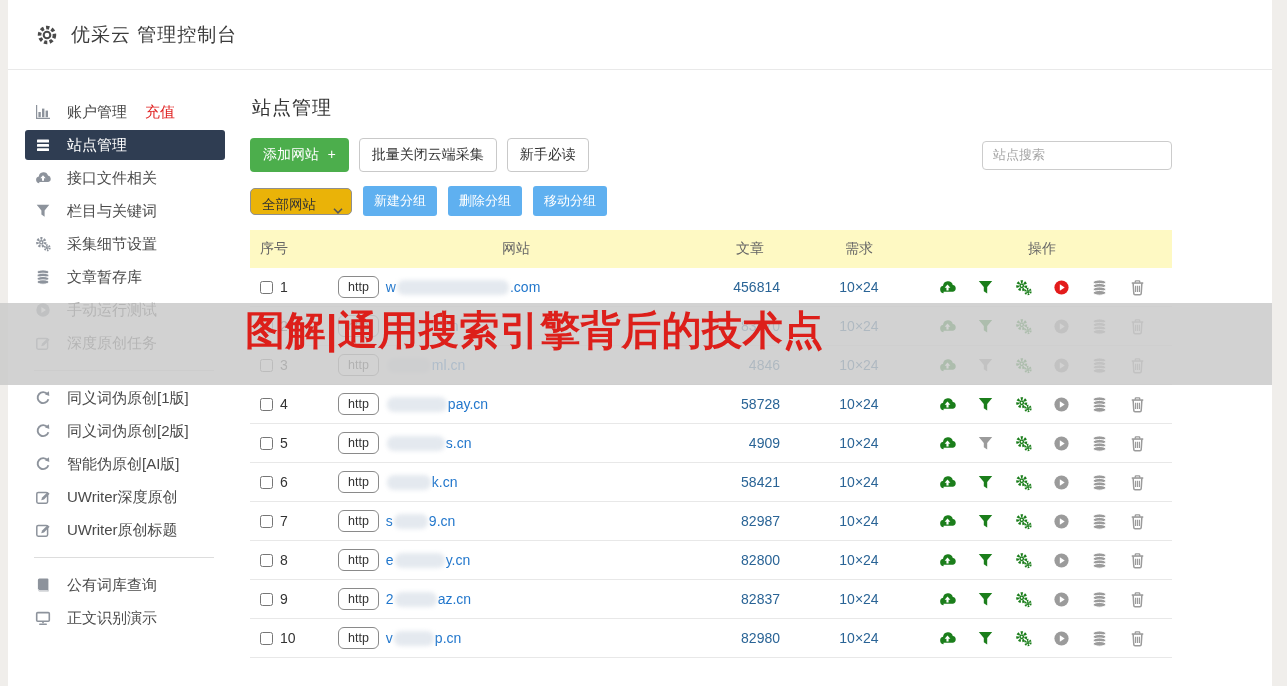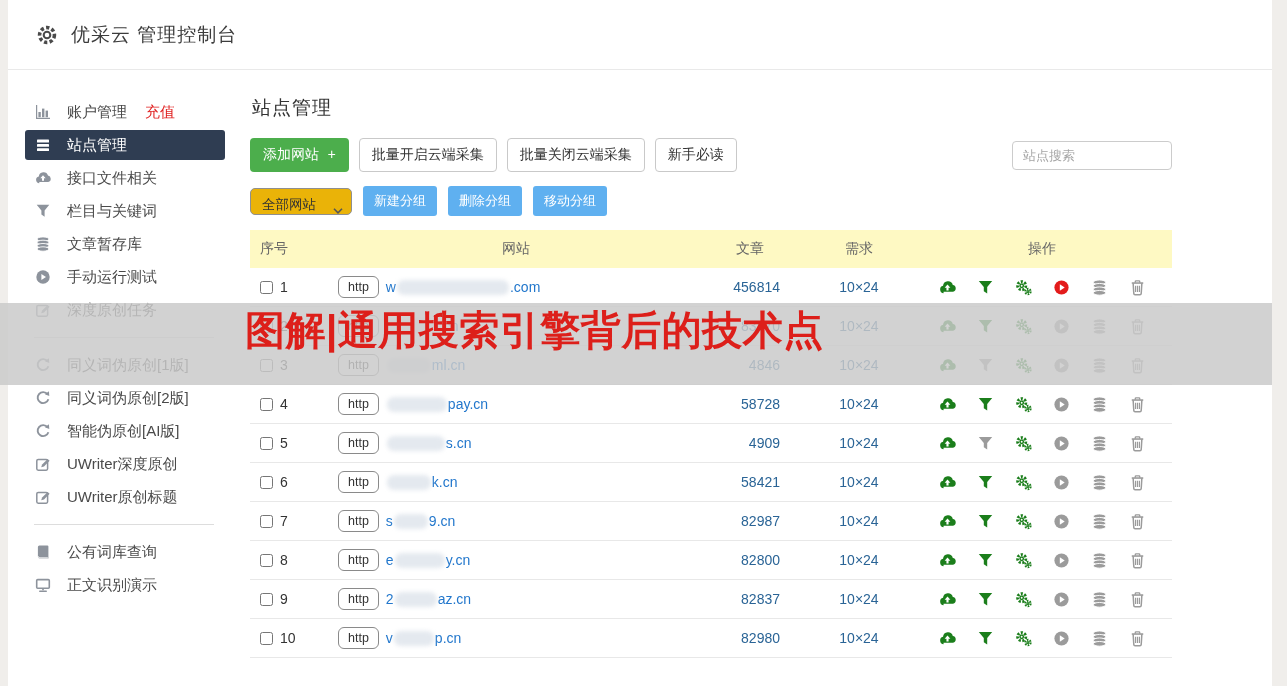--- a/index.html
+++ b/index.html
@@ -32,21 +32,21 @@
   .divider { height:1px; background:#ddd; margin:12px 26px; }
 
   
   .main { flex:1; padding:25px 100px 0 10px; position:relative; }
   .page-title { font-size:19px; font-weight:400; color:#333; margin:0 0 17px 2px; letter-spacing:1px; }
 
   .toolbar1 { display:flex; align-items:center; gap:10px; }
   .btn { font-family:Liberation Mono, monospace; cursor:pointer; }
   .btn-green { background:#4cae4c; color:#fff; border:none; border-radius:4px; padding:8px 13px; font-size:14px; }
   .btn-outline { background:#fff; border:1px solid #c9c9c9; border-radius:4px; padding:7px 12px; font-size:14px; color:#333; }
-  .search-input { margin-left:auto; width:160px; height:29px; border:1px solid #ccc; border-radius:4px; padding:0 10px; font-size:13px; color:#333; font-family:Liberation Sans, sans-serif; outline:none; }
+  .search-input { margin-left:auto; width:190px; height:29px; border:1px solid #ccc; border-radius:4px; padding:0 10px; font-size:13px; color:#333; font-family:Liberation Mono, monospace; outline:none; }
   .search-input::placeholder { color:#a5a5a5; }
 
   .toolbar2 { display:flex; align-items:center; gap:11px; margin-top:14px; }
   .select { width:102px; height:27px; border:1px solid #8f8f8f; border-radius:5px; background:#eab308; display:flex; align-items:flex-end; justify-content:space-between; padding:0 8px 0 11px; font-size:13.5px; color:#333; cursor:pointer; }
   .chev svg { width:10px; height:6px; display:block; }
   .btn-blue { background:#5fb0f0; color:#fff; border:none; border-radius:3px; padding:6px 11px; font-size:13px; }
 
   
   .table { margin-top:14px; }
   .thead { display:flex; background:#fef9c3; height:38px; align-items:center; font-size:14px; color:#666; }
@@ -129,20 +129,31 @@
           <span class="s-icon">
             <svg viewBox="0 0 16 16">
               <path d="M1.7 1.8h12.6L9.6 7.5v6.2L6.4 11.5V7.5z" fill="currentColor"></path>
             </svg>
           </span>
           <span class="s-label">栏目与关键词</span>
         </div>
         <div class="sidebar-item">
           <span class="s-icon">
             <svg viewBox="0 0 16 16">
+              <circle cx="6.3" cy="6.3" r="3.9" fill="none" stroke="currentColor" stroke-width="2.6" stroke-dasharray="2 1.4"></circle>
+              <circle cx="6.3" cy="6.3" r="1.6" fill="none" stroke="currentColor" stroke-width="1.4"></circle>
+              <circle cx="12.2" cy="11.8" r="2.5" fill="none" stroke="currentColor" stroke-width="2" stroke-dasharray="1.5 1.1"></circle>
+              <circle cx="12.2" cy="11.8" r="0.9" fill="none" stroke="currentColor" stroke-width="1.1"></circle>
+            </svg>
+          </span>
+          <span class="s-label">采集细节设置</span>
+        </div>
+        <div class="sidebar-item">
+          <span class="s-icon">
+            <svg viewBox="0 0 16 16">
               <g fill="currentColor" stroke="#fff" stroke-width="0.9">
                 <ellipse cx="8" cy="3.1" rx="5.9" ry="2.2"></ellipse>
                 <ellipse cx="8" cy="6.4" rx="5.9" ry="2.2"></ellipse>
                 <ellipse cx="8" cy="9.7" rx="5.9" ry="2.2"></ellipse>
                 <ellipse cx="8" cy="13" rx="5.9" ry="2.2"></ellipse>
               </g>
             </svg>
           </span>
           <span class="s-label">文章暂存库</span>
         </div>
@@ -230,21 +241,20 @@
           </span>
           <span class="s-label">正文识别演示</span>
         </div>
       </aside>
 
     <main class="main">
       <h2 class="page-title">站点管理</h2>
 
       <div class="toolbar1">
         <button class="btn btn-green">添加网站 +</button>
-        <button class="btn btn-outline">批量开启云端采集</button>
         <button class="btn btn-outline">批量关闭云端采集</button>
         <button class="btn btn-outline">新手必读</button>
         <input class="search-input" type="text" placeholder="站点搜索" style="">
       </div>
 
       <div class="toolbar2">
         <div class="select">
           <span>全部网站</span>
           <span class="chev">
               <svg viewBox="0 0 10 6">

